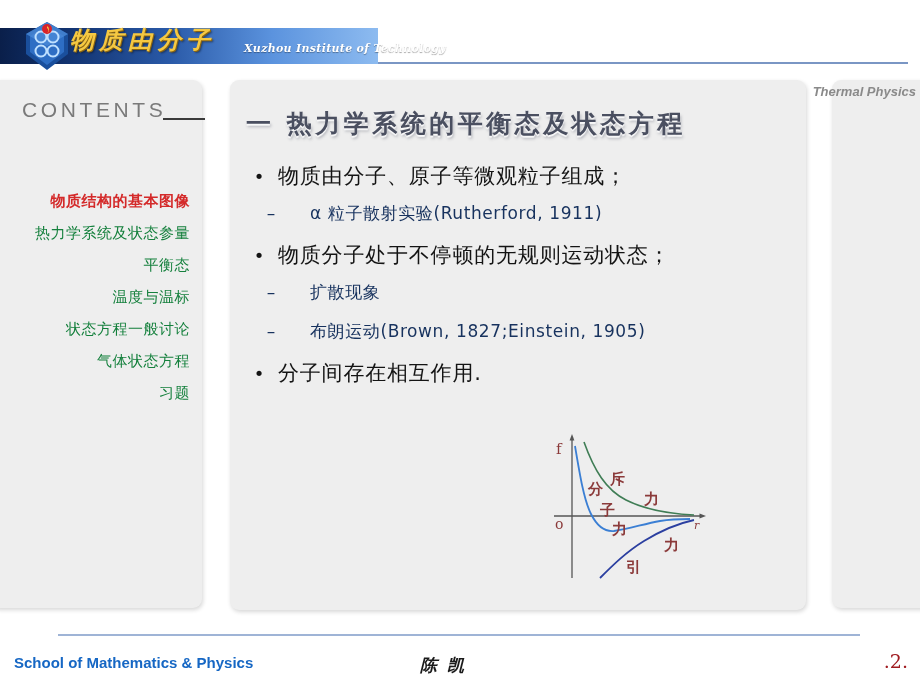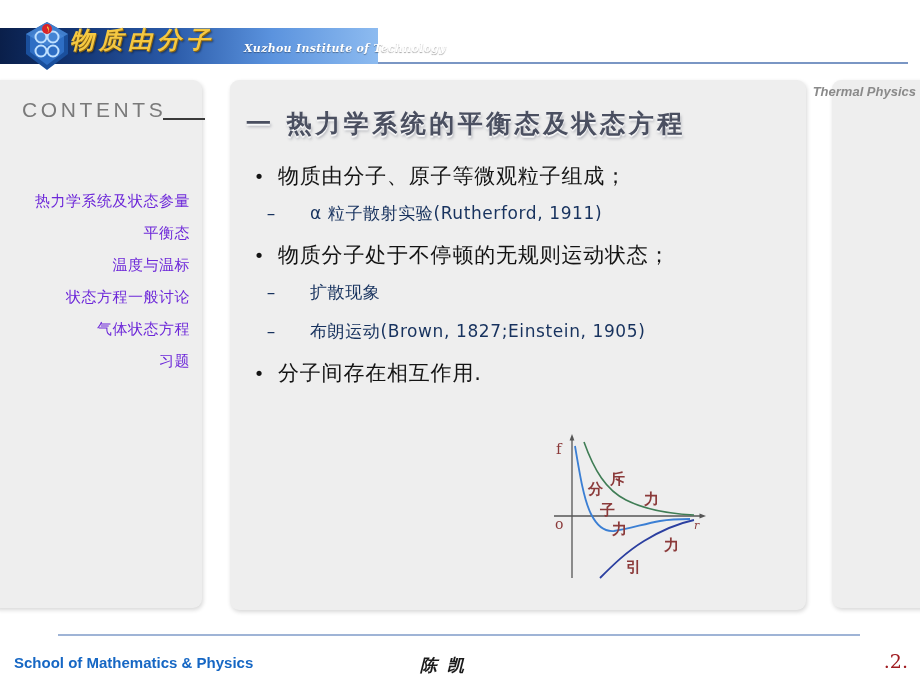--- a/index.html
+++ b/index.html
@@ -86,21 +86,21 @@
   #sidebar-items {
     position: absolute;
     left: 0; top: 185px;
     width: 202px;
     text-align: right;
     padding-right: 12px;
   }
   .sidebar-item {
     font-family: "DejaVu Sans", sans-serif;
     font-size: 15px;
-    color: #6d28d9;
+    color: #15803d;
     line-height: 1;
     padding: 8.5px 0;
     letter-spacing: .5px;
     cursor: pointer;
     white-space: nowrap;
   }
   .sidebar-item.active {
     color: #d42a2a;
     font-weight: bold;
   }
@@ -220,20 +220,21 @@
 <div id="logo-en">Xuzhou Institute of Technology</div>
 
 <div class="panel" id="sidebar-panel"></div>
 <div class="panel" id="content-panel"></div>
 <div class="panel" id="right-panel"></div>
 
 <div id="contents-heading">CONTENTS</div>
 <div id="contents-rule"></div>
 
 <div id="sidebar-items">
+  <div class="sidebar-item active">物质结构的基本图像</div>
   <div class="sidebar-item">热力学系统及状态参量</div>
   <div class="sidebar-item">平衡态</div>
   <div class="sidebar-item">温度与温标</div>
   <div class="sidebar-item">状态方程一般讨论</div>
   <div class="sidebar-item">气体状态方程</div>
   <div class="sidebar-item">习题</div>
 </div>
 
 <div id="thermal-tag">Thermal Physics</div>
 

